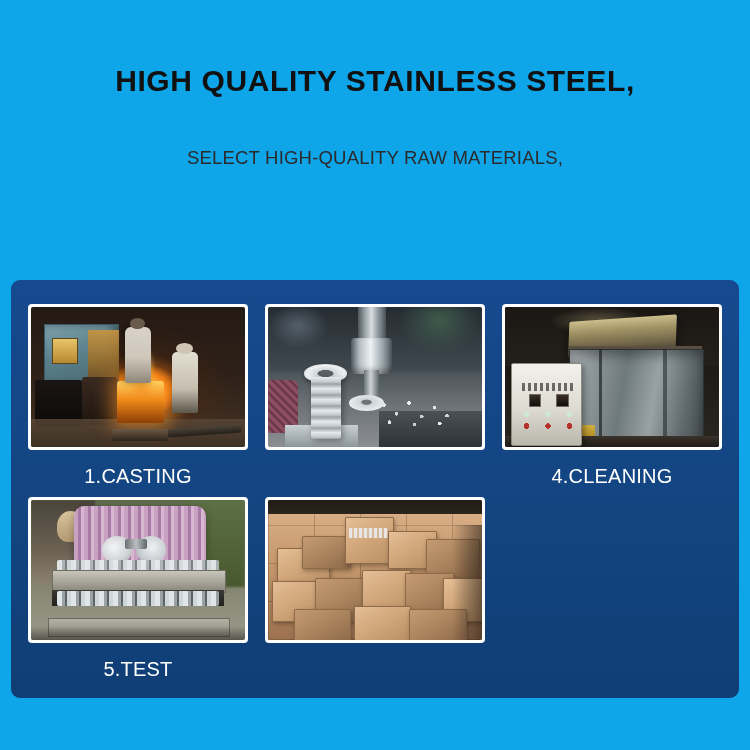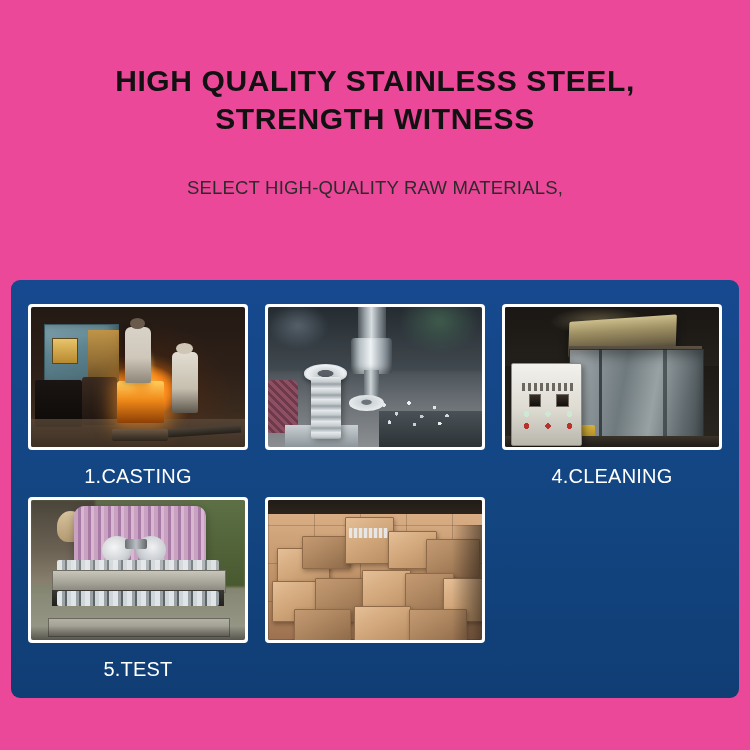--- a/index.html
+++ b/index.html
@@ -11,21 +11,21 @@
     height: 750px;
     background: #ffffff;
     font-family: "Liberation Sans", sans-serif;
     overflow: hidden;
   }
 
   .page {
     position: relative;
     width: 750px;
     height: 750px;
-    background: #ec4899;
+    background: #0ea5e9;
   }
 
   
   .header {
     position: absolute;
     left: 0;
     top: 0;
     width: 750px;
     padding-top: 62px;
     text-align: center;
@@ -34,21 +34,21 @@
     font-size: 30px;
     font-weight: bold;
     letter-spacing: 0.6px;
     line-height: 38px;
     color: #111111;
     margin: 0 auto;
     width: 620px;
     font-stretch: condensed;
   }
   .subheadline {
-    margin: 0 auto;
+    margin: 8px auto;
     width: 720px;
     padding-top: 36px;
     font-size: 18.5px;
     line-height: 27px;
     color: #2b2b2b;
     letter-spacing: 0.2px;
   }
 
   
   .panel {
@@ -524,21 +524,20 @@
   }
 </style>
 </head>
 <body>
 
 <div class="page">
 
   <div class="header">
     <div class="headline">
       <div>HIGH QUALITY STAINLESS STEEL,</div>
-      <div>STRENGTH WITNESS</div>
     </div>
     <div class="subheadline">
       <div>SELECT HIGH-QUALITY RAW MATERIALS,</div>
     </div>
   </div>
 
   <div class="panel">
     <div class="grid">
 
       <div class="cell">

